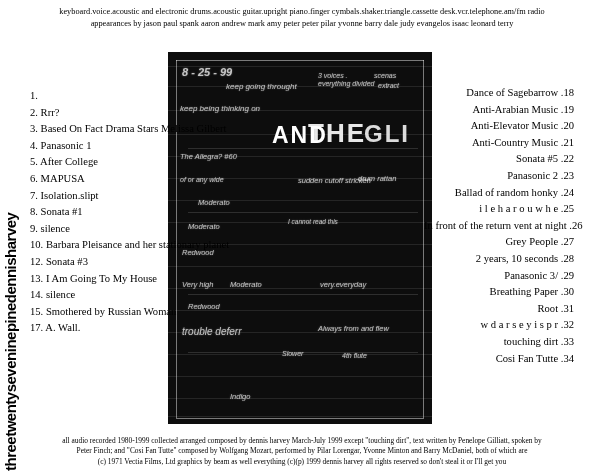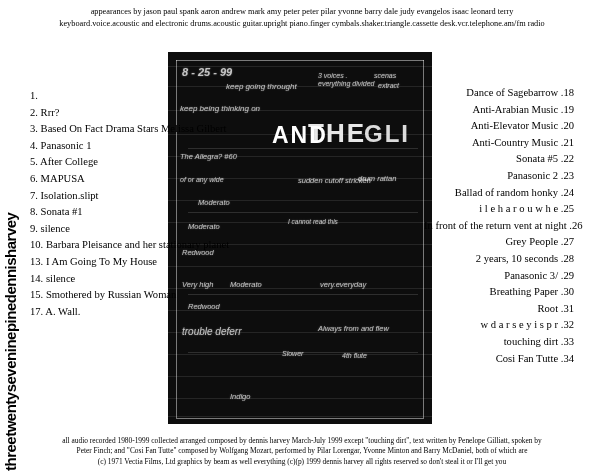--- a/index.html
+++ b/index.html
@@ -109,22 +109,22 @@
     line-height:10.5px;
     font-family:"Liberation Serif", serif;
   }
 </style>
 </head>
 <body>
 
 <div class="side-title side-left">threetwentyseveninepinedennisharvey</div>
 
 <div class="credits">
+  <div>keyboard.voice.acoustic and electronic drums.acoustic guitar.upright piano.finger cymbals.shaker.triangle.cassette desk.vcr.telephone.am/fm radio</div>
   <div>appearances by jason paul spank aaron andrew mark amy peter peter pilar yvonne barry dale judy evangelos isaac leonard terry</div>
-  <div>keyboard.voice.acoustic and electronic drums.acoustic guitar.upright piano.finger cymbals.shaker.triangle.cassette desk.vcr.telephone.am/fm radio</div>
 </div>
 
 <div class="art-panel">
   <div class="scan" style="top:14px"></div>
   <div class="scan" style="top:34px"></div>
   <div class="scan" style="top:58px"></div>
   <div class="scan" style="top:82px"></div>
   <div class="scan" style="top:104px"></div>
   <div class="scan" style="top:126px"></div>
   <div class="scan" style="top:148px"></div>
@@ -182,20 +182,21 @@
   <div class="tl-row">1.</div>
   <div class="tl-row">2.  Rrr?</div>
   <div class="tl-row">3.  Based On Fact Drama Stars Melissa Gilbert</div>
   <div class="tl-row">4.  Panasonic 1</div>
   <div class="tl-row">5.  After College</div>
   <div class="tl-row">6.  MAPUSA</div>
   <div class="tl-row">7.  Isolation.slipt</div>
   <div class="tl-row">8.  Sonata #1</div>
   <div class="tl-row">9.  silence</div>
   <div class="tl-row">10. Barbara Pleisance and her stationary planet</div>
+  <div class="tl-row">12. Sonata #3</div>
   <div class="tl-row">13. I Am Going To My House</div>
   <div class="tl-row">14. silence</div>
   <div class="tl-row">15. Smothered by Russian Woman</div>
   <div class="tl-row">17. A. Wall.</div>
 </div>
 
 <div class="rightlist">
   <div class="rl-row">Dance of Sagebarrow .18</div>
   <div class="rl-row">Anti-Arabian Music .19</div>
   <div class="rl-row">Anti-Elevator Music .20</div>

